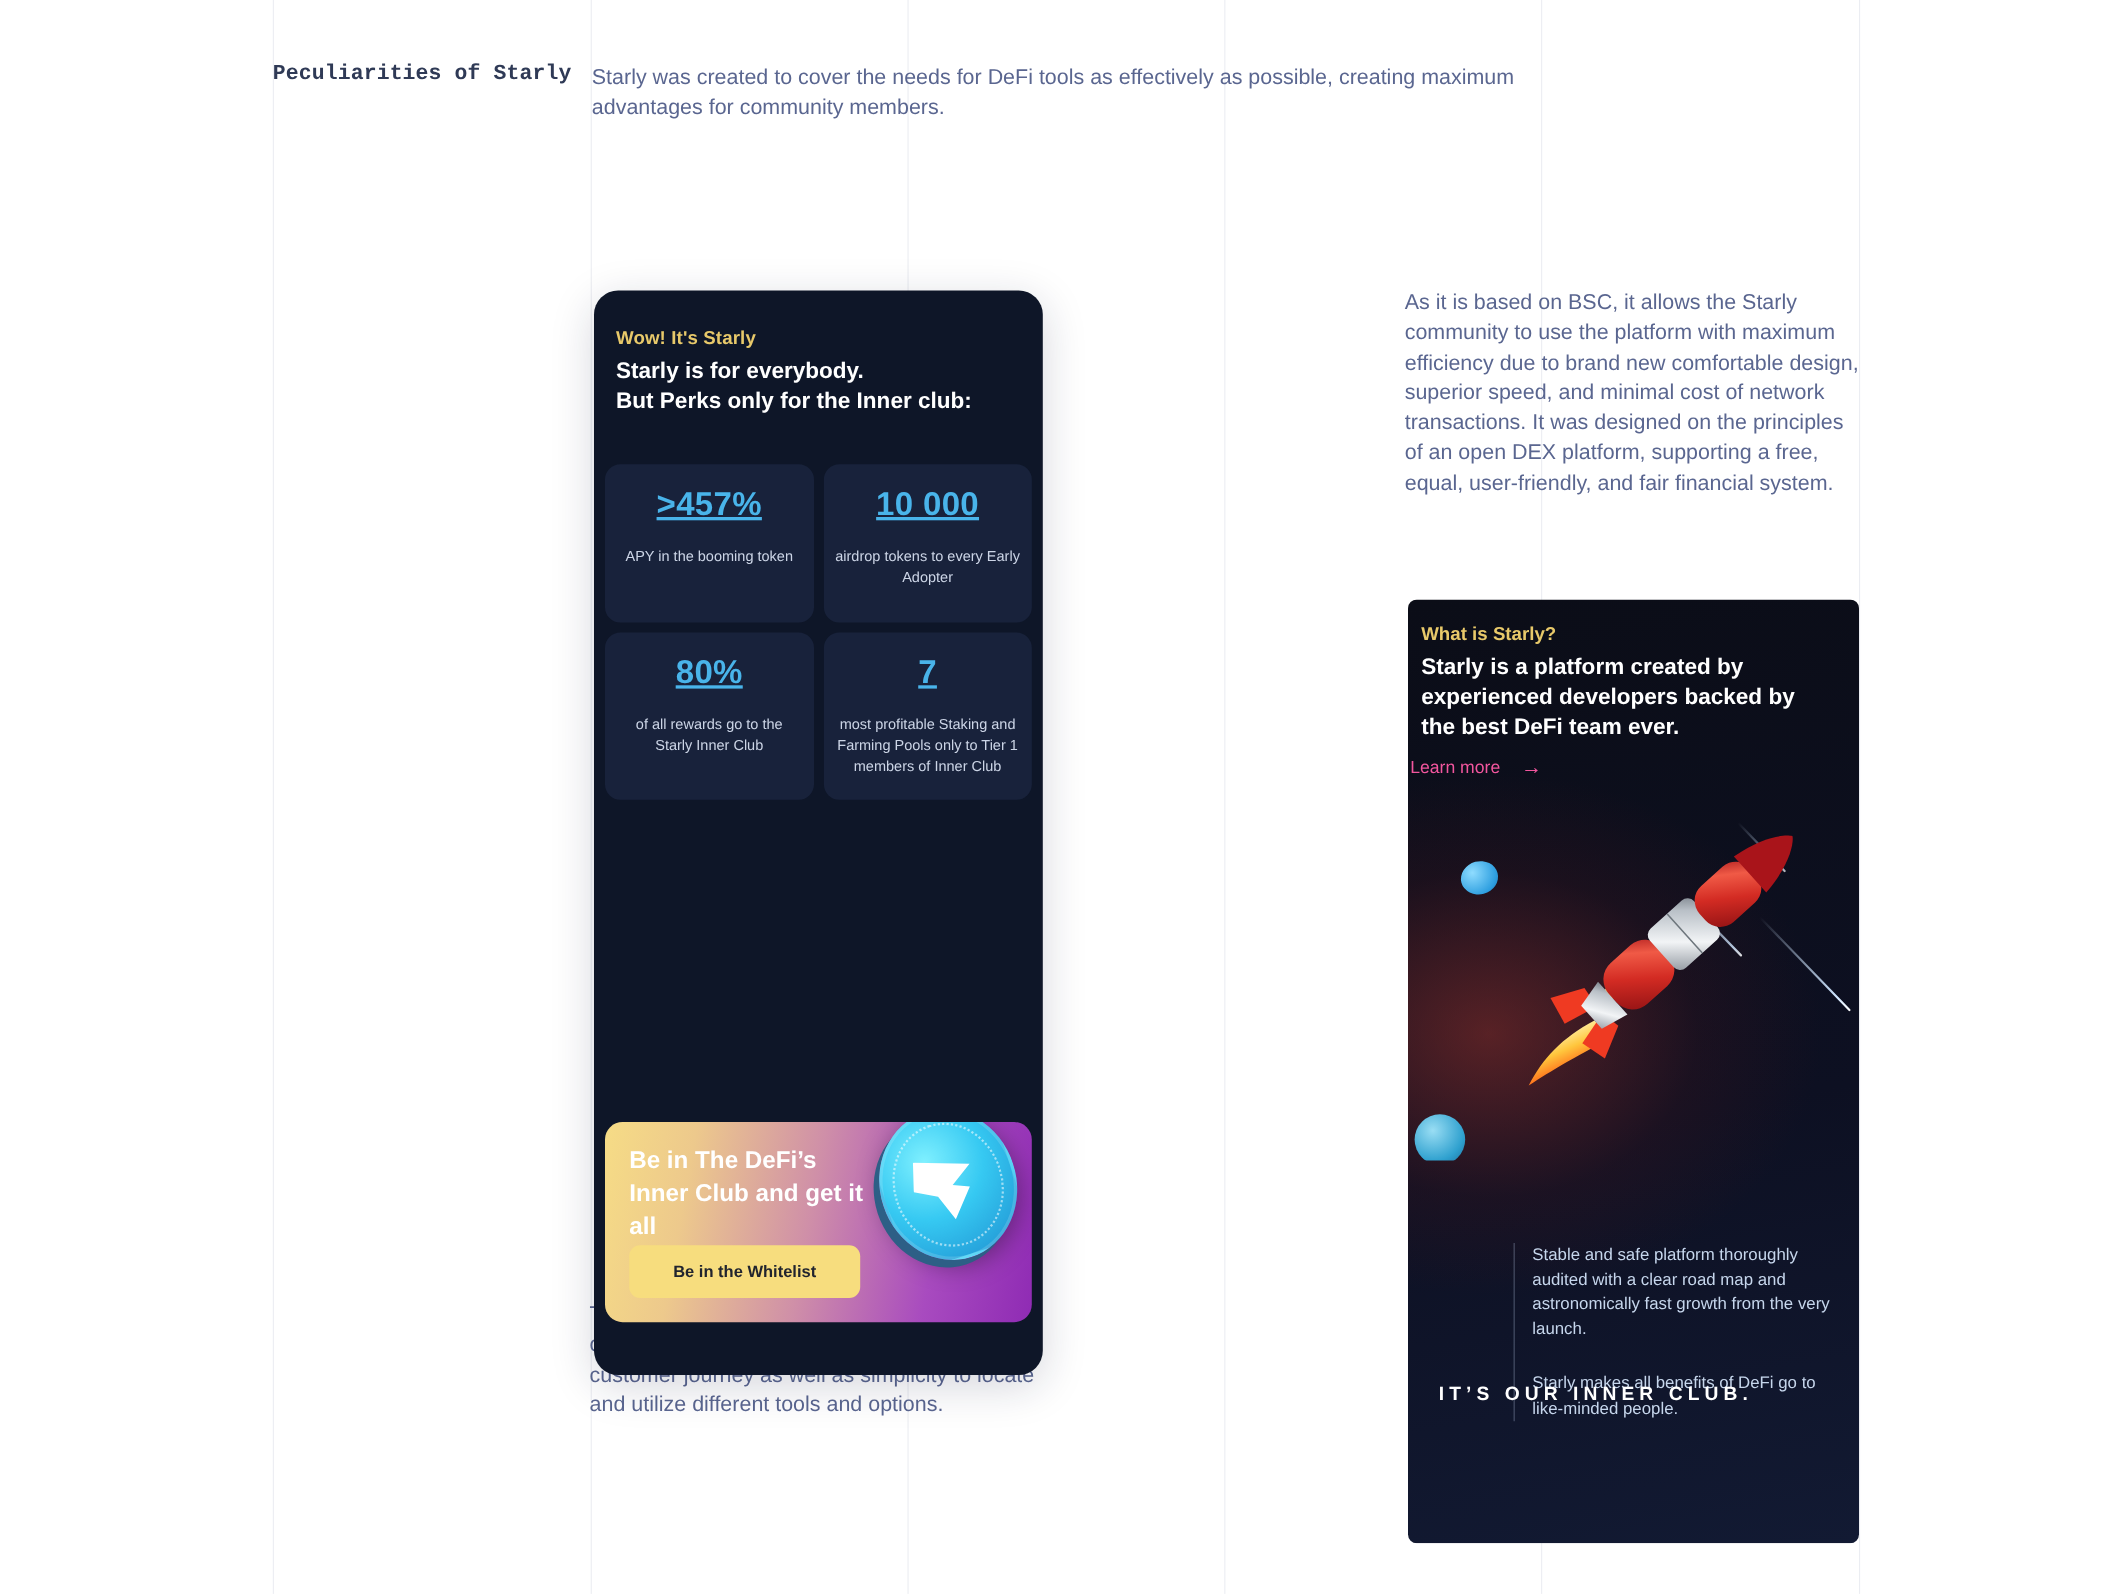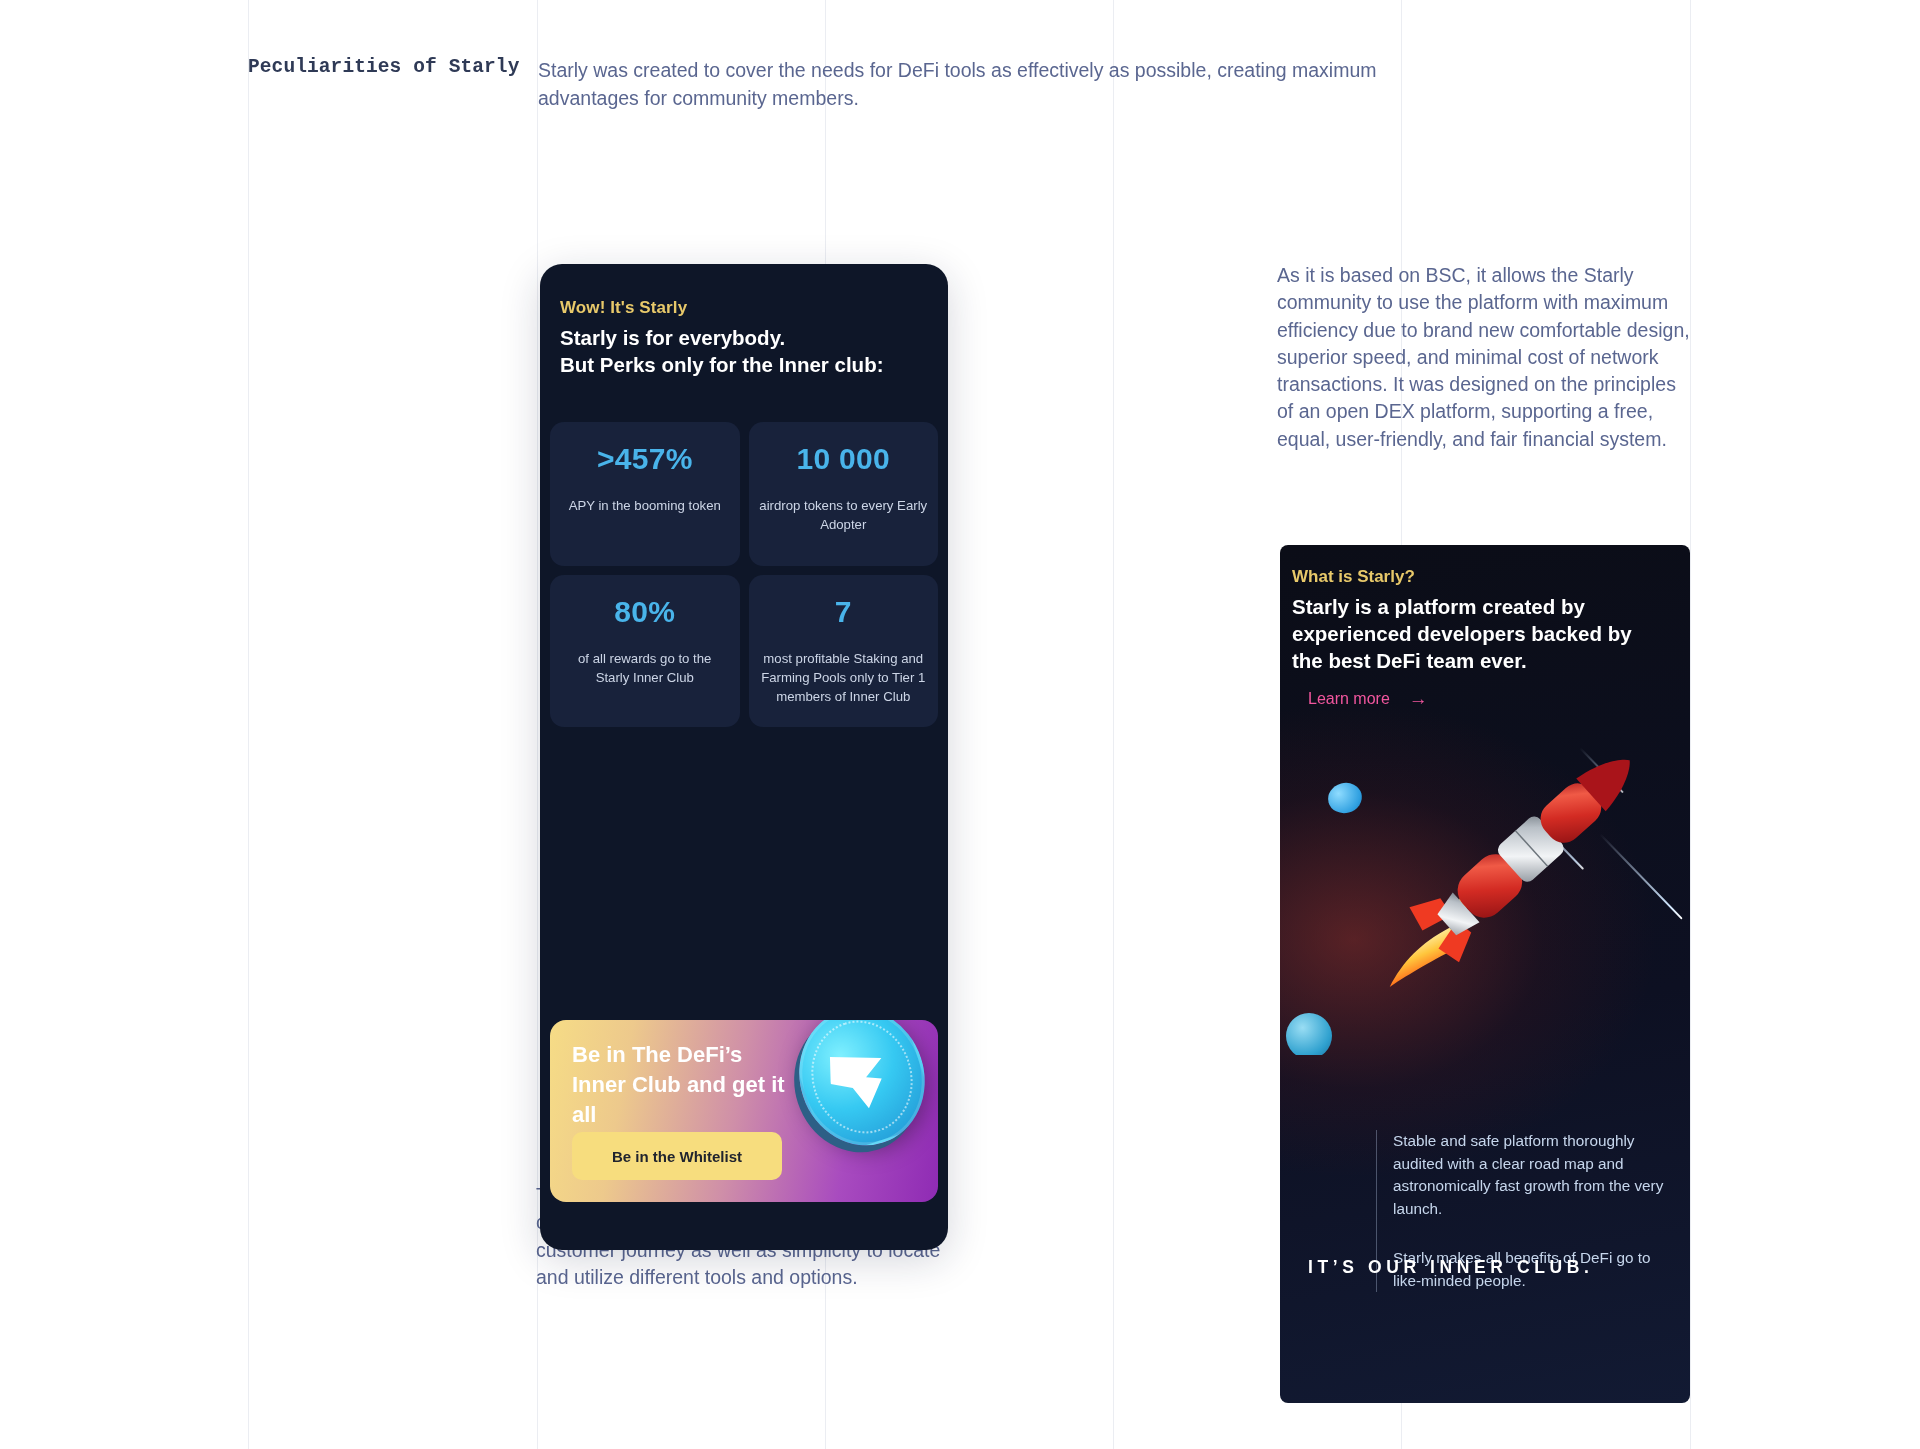--- a/index.html
+++ b/index.html
@@ -60,21 +60,21 @@
     display:grid;grid-template-columns:1fr 1fr;gap:9px;
   }
   .tile{
     background:#18223b;border-radius:14px;
     min-height:144px;
     display:flex;flex-direction:column;align-items:center;
     padding:22px 10px 18px 10px;box-sizing:border-box;
   }
   .tile-num{
     font-size:30px;font-weight:700;color:#49b4ea;letter-spacing:.3px;
-    margin-bottom:22px;line-height:1;
+    margin-bottom:22px;line-height:1;text-decoration:underline;
   }
   .tile-cap{
     font-size:13.2px;line-height:19px;color:#ccd5e6;text-align:center;font-weight:400;
   }
   .tile.tall{min-height:152px;}
 
   
   .cta{
     position:absolute;left:10px;right:10px;bottom:48px;height:182px;
     border-radius:16px;overflow:hidden;
@@ -122,21 +122,21 @@
       linear-gradient(170deg,#0b0d17 0%,#0d1022 55%,#121a33 100%);
   }
   .rcard-eyebrow{
     position:absolute;left:12px;top:22px;font-size:17px;font-weight:700;color:#e8c96a;
   }
   .rcard-head{
     position:absolute;left:12px;top:48px;width:345px;
     font-size:20.5px;line-height:27px;font-weight:700;color:#ffffff;
   }
   .learn{
-    position:absolute;left:28px;top:144px;
+    position:absolute;left:2px;top:144px;
     display:flex;align-items:center;gap:19px;
     font-size:16px;color:#f2569e;font-weight:400;cursor:pointer;
   }
   .learn .arr{font-size:19px;line-height:1;color:#f2569e;}
 
   
   .rocket-wrap{position:absolute;left:0;top:180px;width:410px;height:330px;overflow:hidden;}
   .streak{position:absolute;height:2px;background:linear-gradient(90deg,rgba(255,255,255,0) 0%,#cfe6ff 85%,#ffffff 100%);transform-origin:left center;border-radius:2px;}
   .planet{position:absolute;border-radius:50%;}
 

